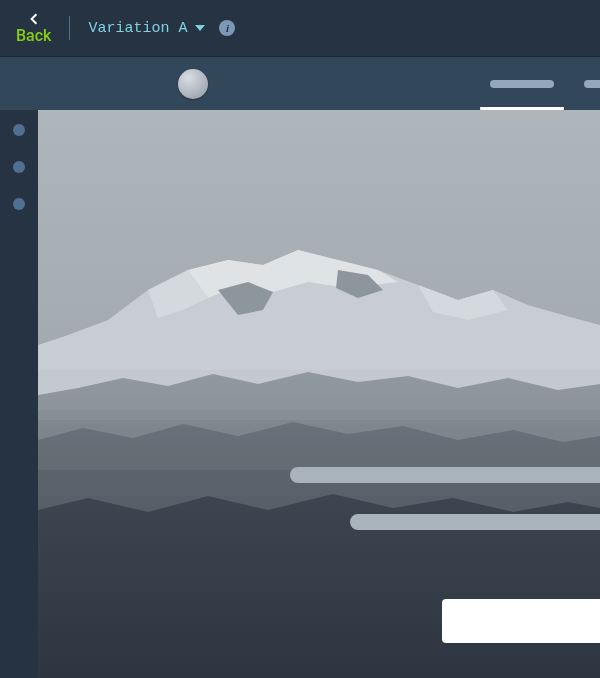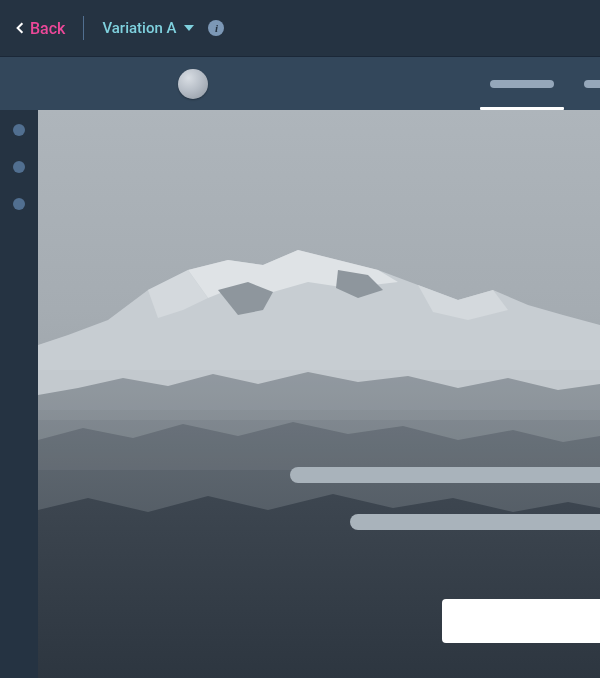--- a/index.html
+++ b/index.html
@@ -10,25 +10,25 @@
   .header {
     height: 56px;
     background: #253342;
     display: flex;
     align-items: center;
     padding: 0 16px;
   }
   .back-btn {
     display: flex;
     align-items: center;
-    color: #ec4899;
+    color: #84cc16;
     font-size: 16px;
     font-weight: 500;
     cursor: pointer;
-    gap: 6px;
+    flex-direction: column;
   }
   .chevron-left {
     width: 8px;
     height: 14px;
     stroke: #ffffff;
     stroke-width: 2.5;
     fill: none;
   }
   .divider {
     width: 1px;
@@ -37,20 +37,21 @@
     margin: 0 18px;
   }
   .variation-dropdown {
     display: flex;
     align-items: center;
     color: #7fd1de;
     font-size: 15px;
     font-weight: 500;
     cursor: pointer;
     gap: 8px;
+    font-family: Liberation Mono, monospace;
   }
   .caret-down {
     width: 0;
     height: 0;
     border-left: 5px solid transparent;
     border-right: 5px solid transparent;
     border-top: 6px solid #7fd1de;
   }
   .info-icon {
     width: 16px;

